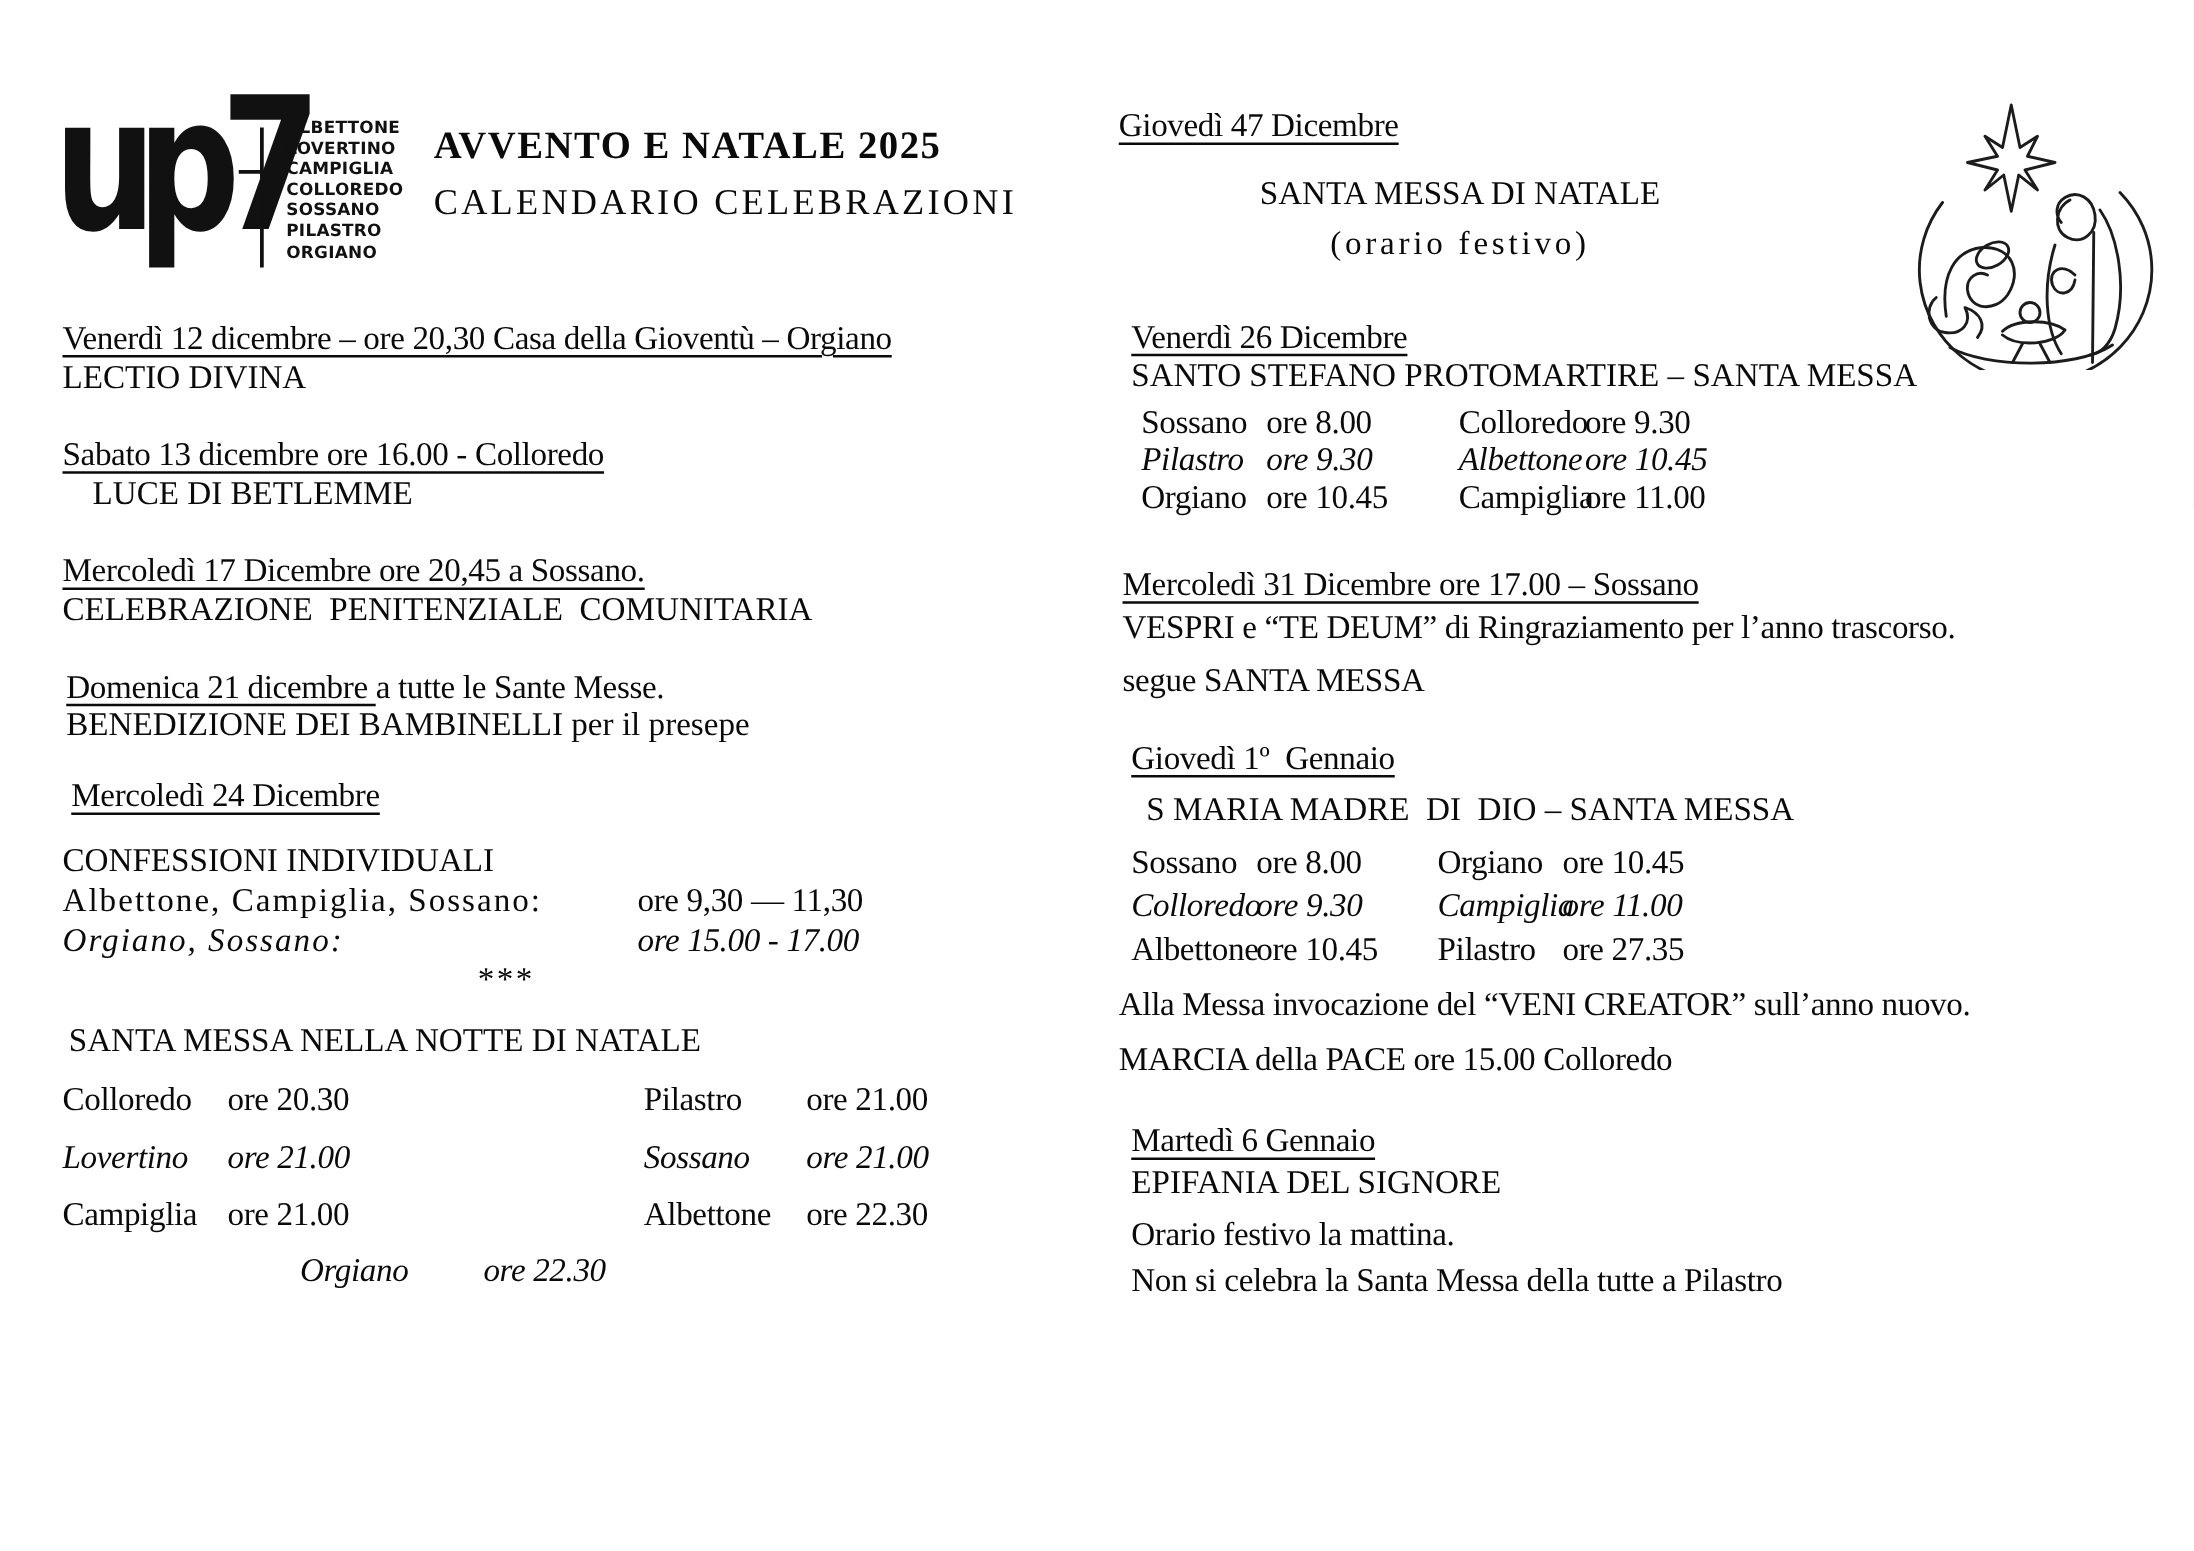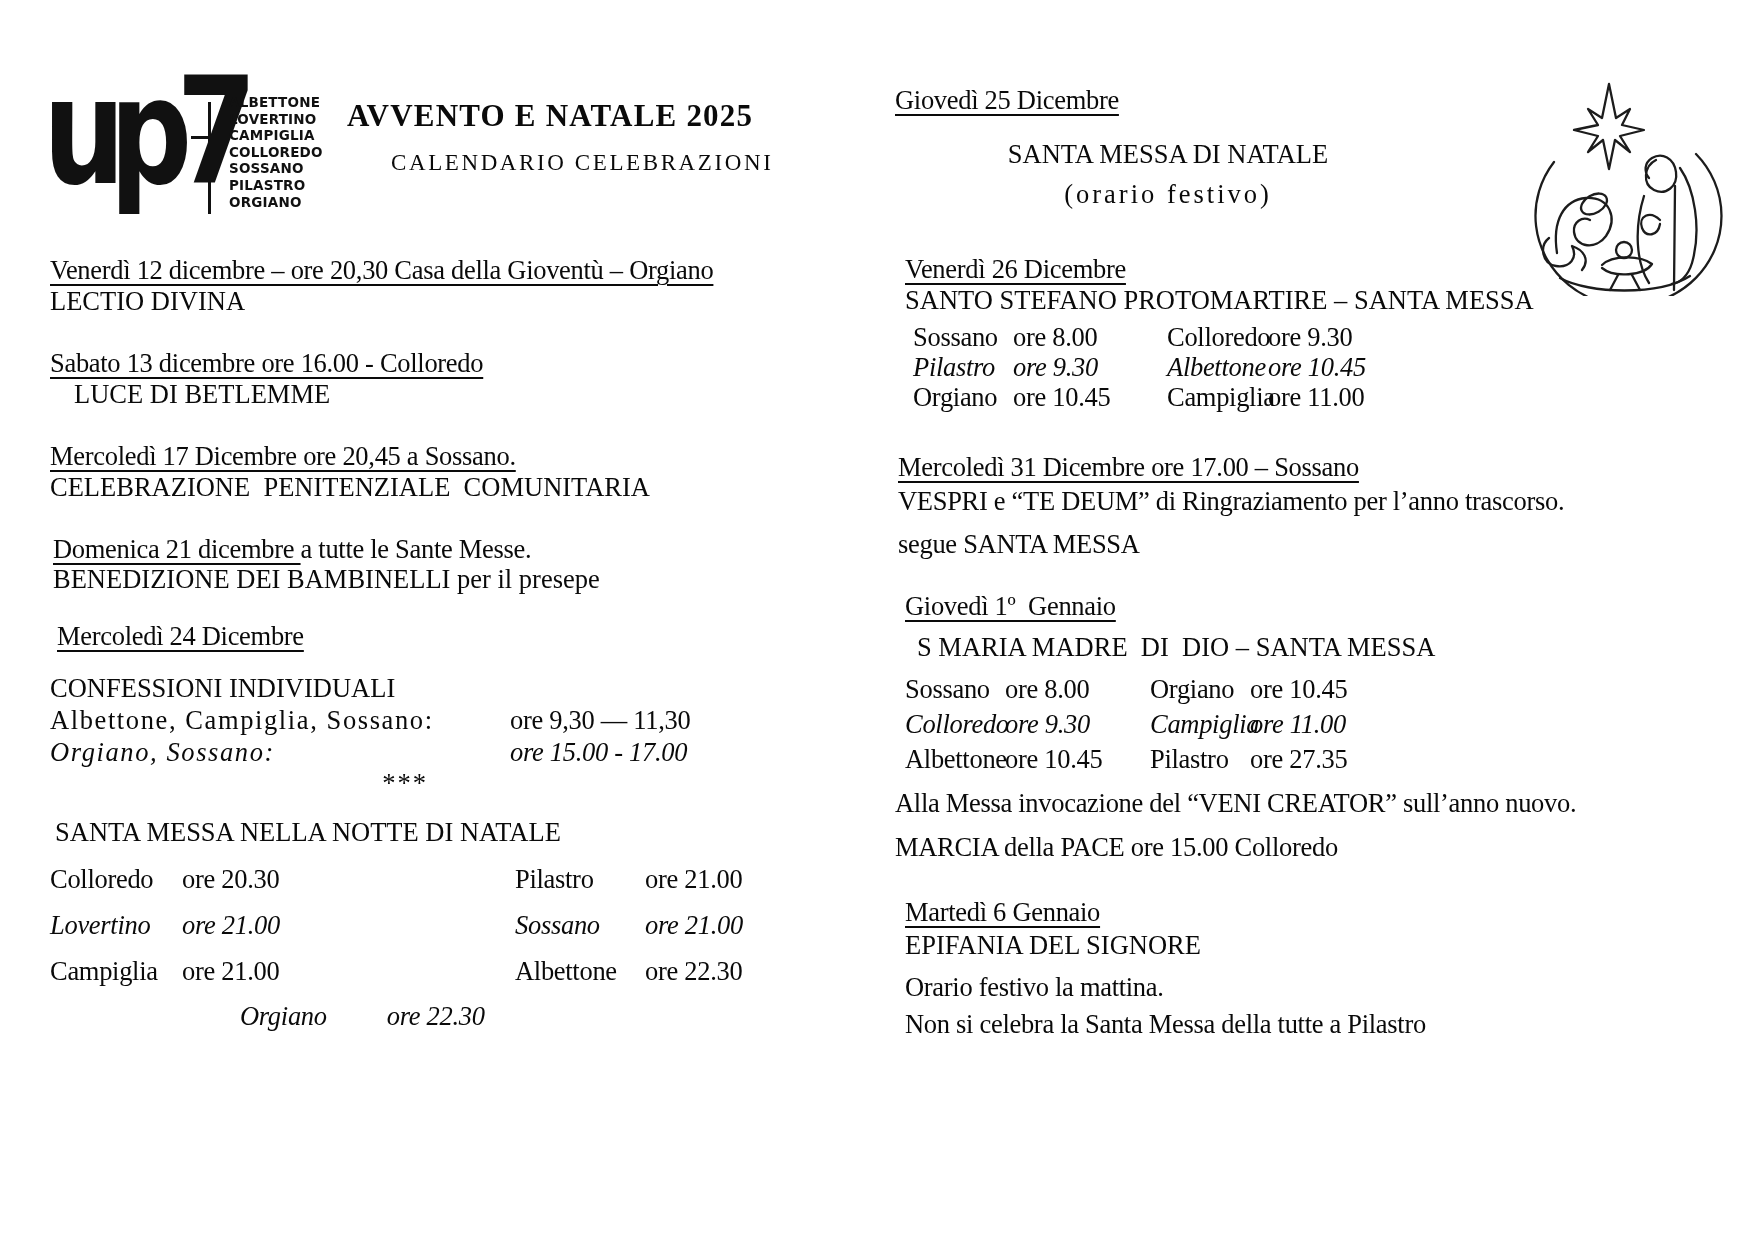--- a/index.html
+++ b/index.html
@@ -29,21 +29,21 @@
     letter-spacing:-20px;
     transform:scaleX(0.78);transform-origin:left top;
     color:#111;
   }
   .cross-v{position:absolute;left:161px;top:14px;width:3px;height:112px;background:#111;}
   .cross-h{position:absolute;left:144px;top:48px;width:30px;height:3px;background:#111;}
   .towns{position:absolute;left:182px;top:6px;
     font-family:"DejaVu Sans", sans-serif;font-weight:bold;
     font-size:13.5px;line-height:16.6px;letter-spacing:0.2px;color:#111;}
   .title-1{position:absolute;left:347px;top:100px;font-weight:bold;font-size:31px;letter-spacing:1.2px;line-height:31px;}
-  .title-2{position:absolute;left:347px;top:148px;font-size:23px;letter-spacing:2.6px;line-height:29px;margin-left:44px;}
+  .title-2{position:absolute;left:347px;top:148px;font-size:29px;letter-spacing:2.6px;line-height:29px;}
 
   
   .grid{position:absolute;display:grid;}
   .grid span{white-space:nowrap;}
   #conf-grid{left:50px;top:704px;grid-template-columns:460px auto;line-height:32px;}
   #notte-grid{left:50px;top:856px;grid-template-columns:132px 333px 130px auto;line-height:46px;}
   #d26-grid{left:913px;top:322px;grid-template-columns:100px 154px 101px auto;line-height:30px;}
   #g1-grid{left:905px;top:672px;grid-template-columns:100px 145px 100px auto;line-height:35px;}
 
   .sep{position:absolute;left:50px;top:768px;width:710px;text-align:center;letter-spacing:2px;}
@@ -113,21 +113,21 @@
     <span class="it">Sossano</span>
     <span class="it">ore 21.00</span>
 
     <span>Campiglia</span>
     <span>ore 21.00</span>
     <span>Albettone</span>
     <span>ore 22.30</span>
   </div>
   <div class="line it" style="left:240px;top:1001px;"><span>Orgiano</span><span style="display:inline-block;width:60px;"></span><span>ore 22.30</span></div>
 
-  <div class="line u" style="left:895px;top:85px;">Giovedì 25 Dicembre</div>
+  <div class="line u" style="left:895px;top:85px;">Giovedì 47 Dicembre</div>
   <div class="center-block">
     <div class="cl caps">SANTA MESSA DI NATALE</div>
     <div class="cl" style="letter-spacing:3px;">(orario festivo)</div>
   </div>
 
   <svg id="nativity" width="256" height="228" viewBox="0 0 256 228" aria-hidden="true">
     <path d="M115,16 L122,50 L136,41 L128,57 L150,62 L126,68 L136,84 L121,72 L115,101 L109,72 L94,84 L104,68 L80,62 L104,57 L94,41 L108,50 Z"></path>
     <path d="M 60,94 A 93,90 0 1 0 202,86"></path>
     <ellipse cx="100" cy="136" rx="14" ry="9" transform="rotate(-30 100 136)"></ellipse>
     <path d="M63,185 C58,152 70,132 92,130 C116,129 124,150 112,168 C102,182 82,180 80,164 C79,154 88,148 96,152"></path>

